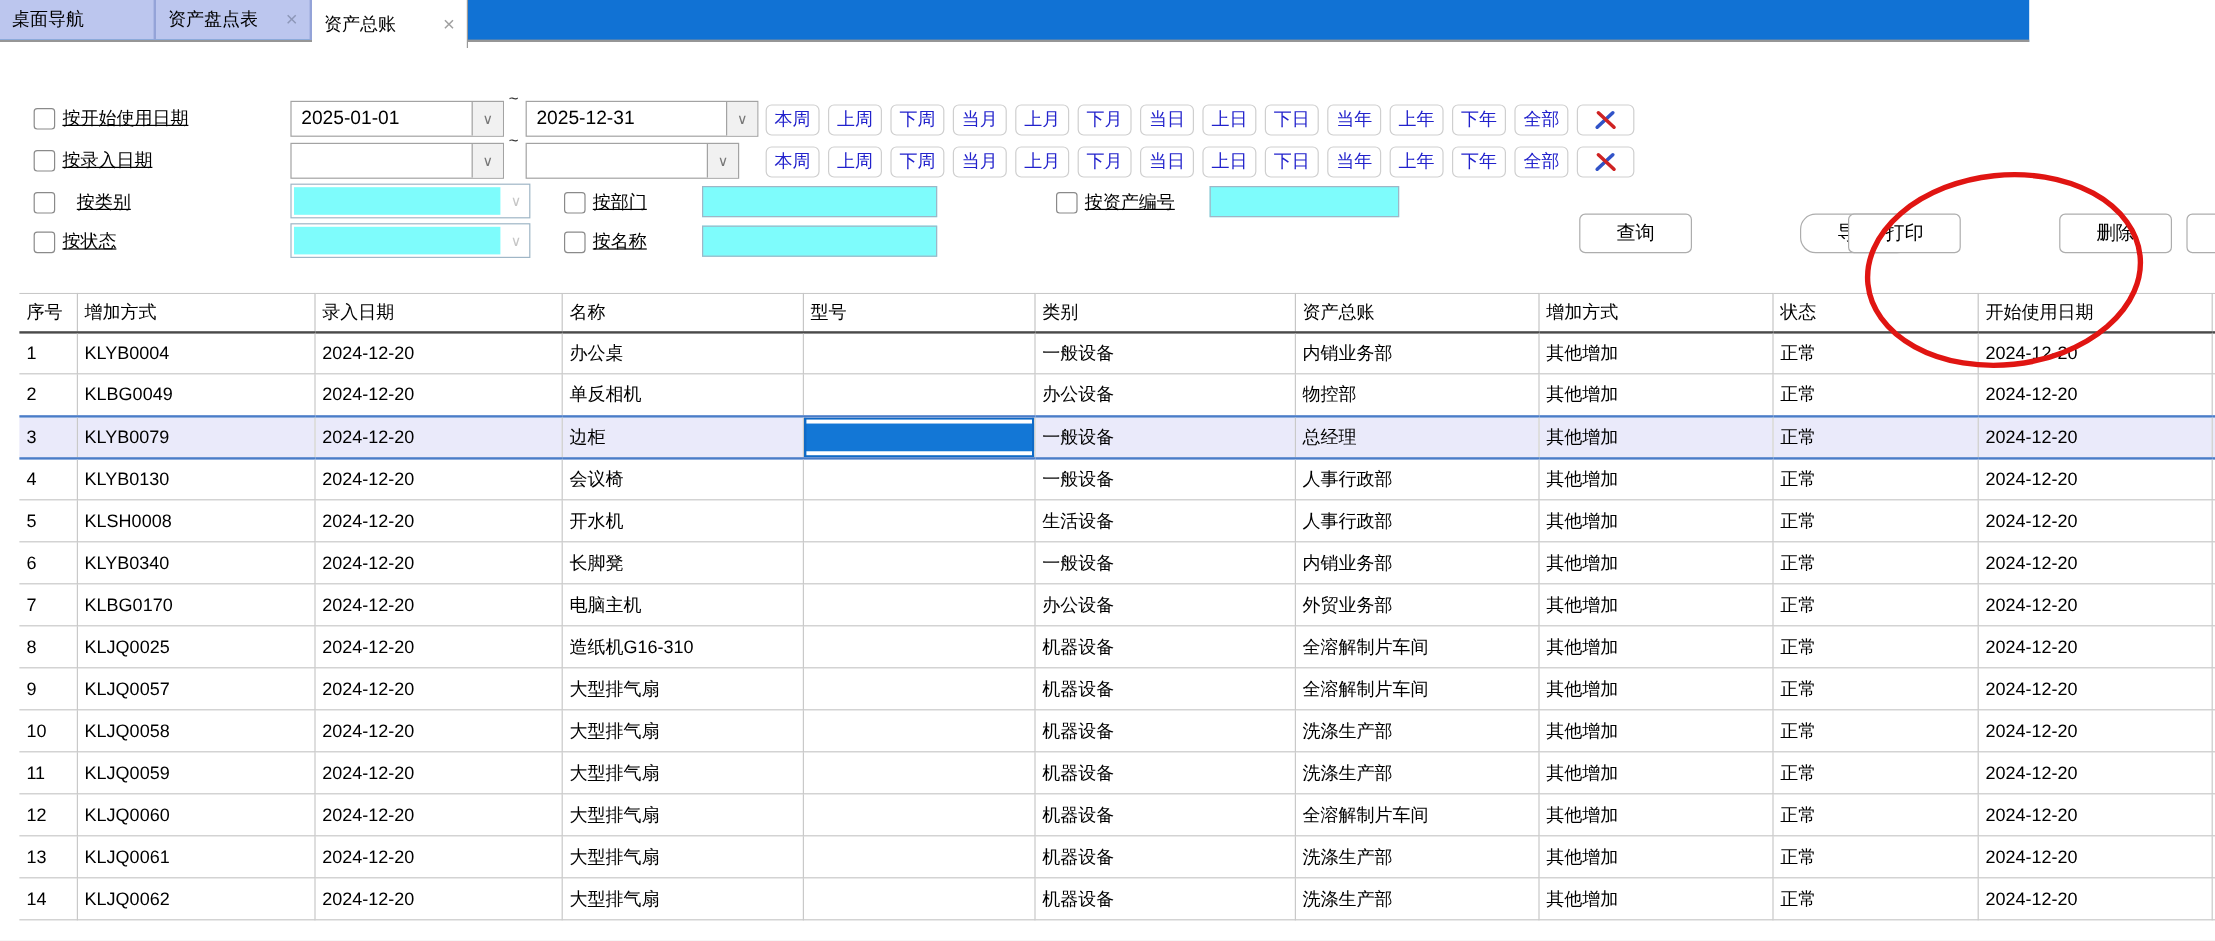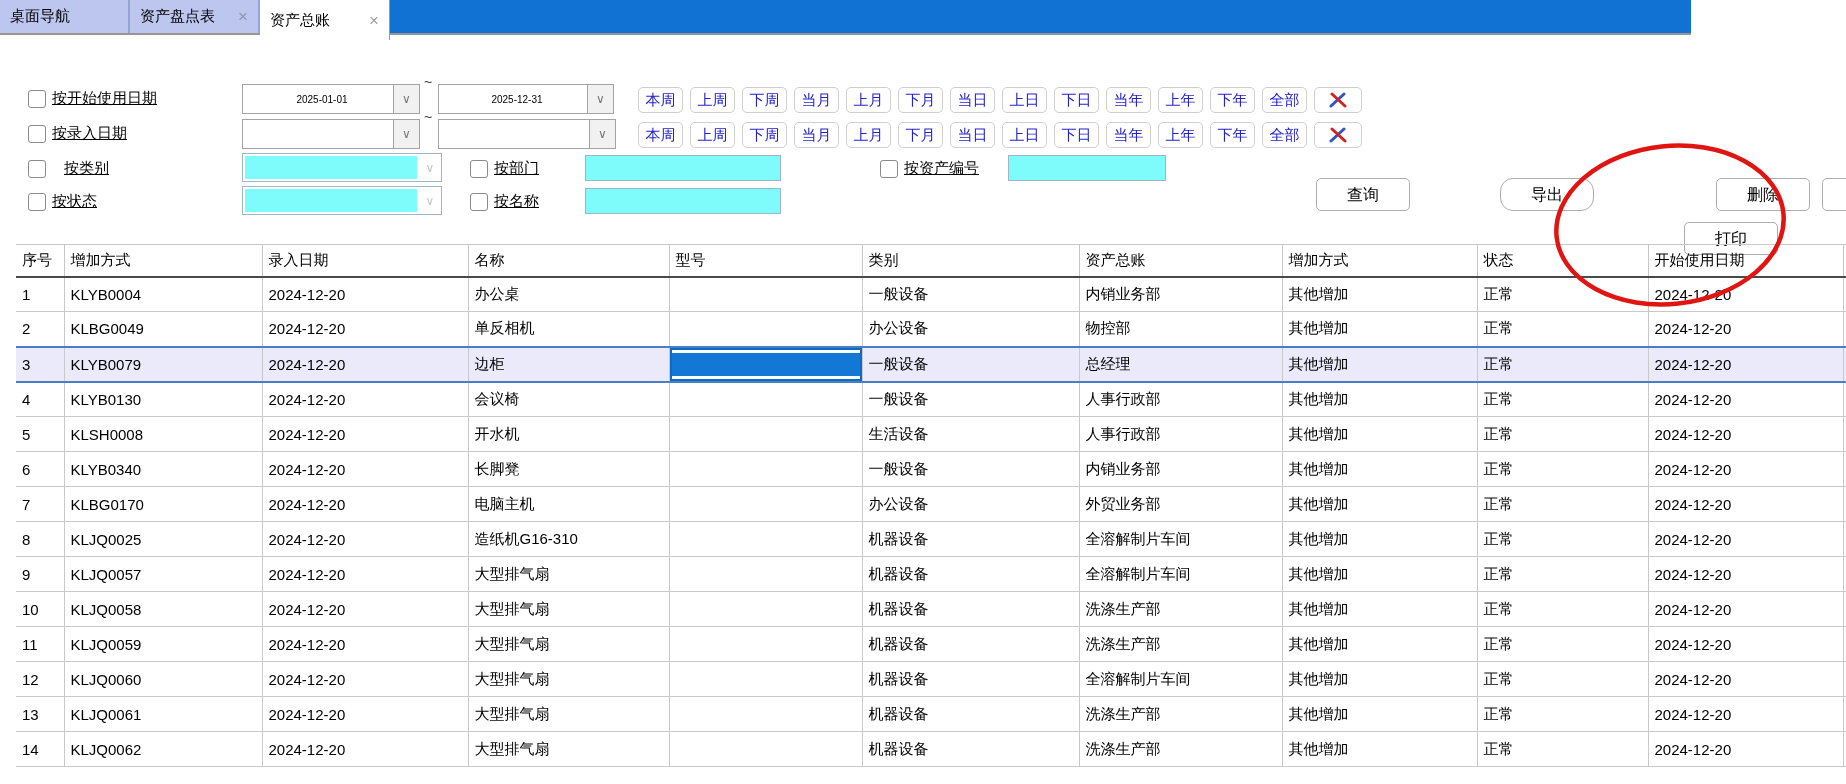--- a/index.html
+++ b/index.html
@@ -12,21 +12,21 @@
        display:flex;align-items:center;justify-content:space-between;padding:0 10px;
        font-size:15px;width:130px;}
   .tab .tlabel{white-space:nowrap;}
   .tab .tx{color:#8d97b8;font-size:17px;margin-left:14px;line-height:1;}
   .tab.active{background:#ffffff;height:40px;border-right:1px solid #9a9a9a;z-index:6;}
   .tab.active .tx{color:#a0a0a0;}
   
   .cb{position:absolute;width:16px;height:16px;background:#fff;border:1px solid #8a8a8a;border-radius:3px;}
   .flabel{position:absolute;font-size:15px;white-space:nowrap;text-decoration:underline;}
   .dd{position:absolute;background:#fff;border:1px solid #a3a3a3;display:flex;align-items:center;box-sizing:border-box;}
-  .dd .val{flex:1;padding-left:8px;font-size:10px;white-space:nowrap;overflow:hidden;text-align:center;}
+  .dd .val{flex:1;padding-left:8px;font-size:16px;white-space:nowrap;overflow:hidden;}
   .dd .chev{width:25px;align-self:stretch;border-left:1px solid #a3a3a3;background:#f1f1f1;
             display:flex;align-items:center;justify-content:center;color:#777;font-size:12px;}
   .combo{position:absolute;background:#fff;border:1px solid #9fb6c6;display:flex;align-items:center;box-sizing:border-box;}
   .combo .cy{flex:1;align-self:stretch;margin:2px;background:#7efcfc;}
   .combo .chev2{width:22px;color:#c6c6c6;font-size:12px;text-align:center;}
   .cyinput{position:absolute;background:#7efcfc;border:1px solid #9fb6c6;box-sizing:border-box;}
   .tilde{position:absolute;font-size:14px;color:#333;}
   .qlrow{position:absolute;display:flex;white-space:nowrap;}
   .ql{height:26px;line-height:24px;box-sizing:border-box;padding:0 6px;margin-right:7px;
       border:1px solid #cfcfcf;border-radius:5px;background:#fff;color:#2222cc;
@@ -72,21 +72,21 @@
       </div>
     </div>
 
   <span class="cb" style="left:28px;top:90px"></span>
   <span class="flabel" style="left:52px;top:89px">按开始使用日期</span>
   <div class="dd" style="left:242px;top:84px;width:178px;height:30px">
     <span class="val">2025-01-01</span>
     <span class="chev">∨</span>
   </div>
   <span class="tilde" style="left:424px;top:74px">~</span>
-  <div class="dd" style="left:438px;top:84px;width:176px;height:30px">
+  <div class="dd" style="left:438px;top:84px;width:194px;height:30px">
     <span class="val">2025-12-31</span>
     <span class="chev">∨</span>
   </div>
   <div class="qlrow" style="left:638px;top:87px">
       <div class="ql">本周</div>
       <div class="ql">上周</div>
       <div class="ql">下周</div>
       <div class="ql">当月</div>
       <div class="ql">上月</div>
       <div class="ql">下月</div>
@@ -157,21 +157,21 @@
     <span class="cy"></span>
     <span class="chev2">∨</span>
   </div>
   <span class="cb" style="left:470px;top:193px"></span>
   <span class="flabel" style="left:494px;top:192px">按名称</span>
   <div class="cyinput" style="left:585px;top:188px;width:196px;height:26px"></div>
 
   <div>
       <div class="abtn" style="left: 1316px;">查询</div>
       <div class="abtn" style="left: 1500px; border-radius: 13px;">导出</div>
-      <div class="abtn" style="left: 1684px; margin-top: 44px;">打印</div>
+      <div class="abtn" style="left: 1540px;">打印</div>
       <div class="abtn" style="left: 1716px;">删除</div>
     </div>
   <div class="abtn" style="left:1822px;width:60px"></div>
 
   <div class="gridwrap">
     <table class="grid">
       <colgroup>
         <col style="width:48px">
           <col style="width:198px">
           <col style="width:206px">

